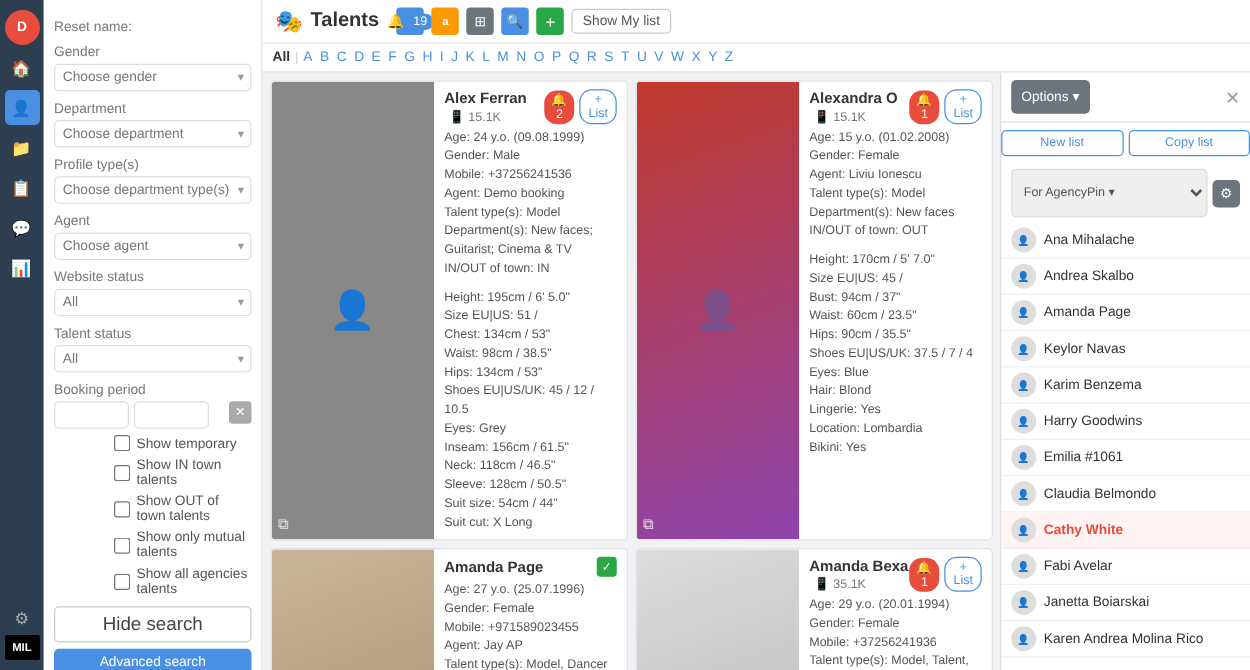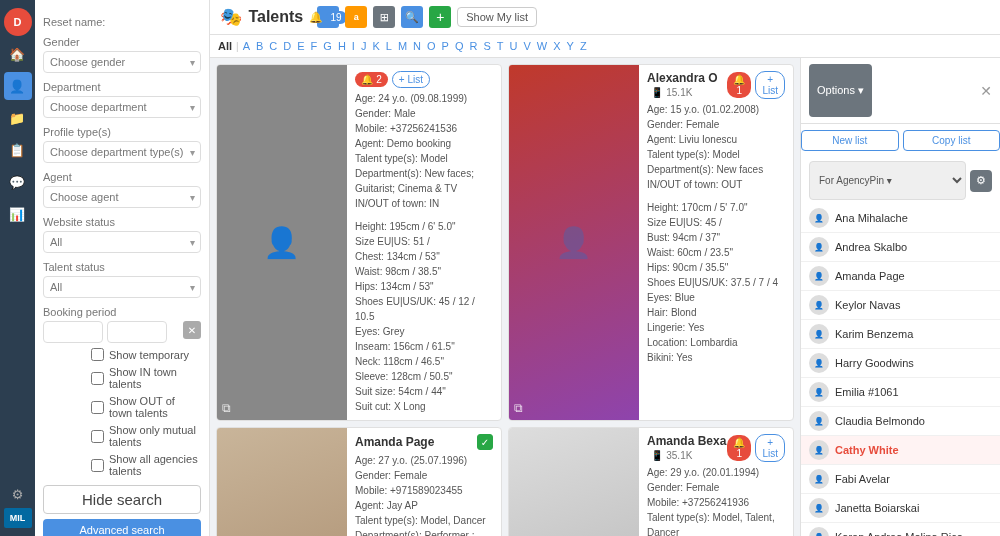--- a/index.html
+++ b/index.html
@@ -21,21 +21,21 @@
     .topbar-icon.plus { background: #28a745; color: #fff; font-size: 14px; }
     .show-my-list { background: #fff; border: 1px solid #ccc; border-radius: 4px; padding: 3px 8px; font-size: 11px; cursor: pointer; color: #555; }
     .badge-num { background: #4a90e2; color: #fff; border-radius: 10px; padding: 1px 5px; font-size: 10px; margin-left: 2px; }
     
     
     .left-nav { width: 35px; min-width: 35px; background: #2c3e50; display: flex; flex-direction: column; align-items: center; padding-top: 8px; gap: 4px; }
     .nav-icon { width: 28px; height: 28px; display: flex; align-items: center; justify-content: center; color: #aaa; font-size: 13px; border-radius: 4px; cursor: pointer; }
     .nav-icon.active { background: #4a90e2; color: #fff; }
     .nav-avatar { width: 28px; height: 28px; background: #e74c3c; border-radius: 50%; display: flex; align-items: center; justify-content: center; color: #fff; font-size: 11px; font-weight: bold; cursor: pointer; }
     .nav-bottom { margin-top: auto; padding-bottom: 8px; }
-    .nav-mil { width: 28px; height: 20px; background: #0369a1; display: flex; align-items: center; justify-content: center; color: #fff; font-size: 9px; font-weight: bold; border-radius: 2px; }
+    .nav-mil { width: 28px; height: 20px; background: #000000; display: flex; align-items: center; justify-content: center; color: #fff; font-size: 9px; font-weight: bold; border-radius: 2px; }
     
     
     .filter-sidebar { flex: 1; padding: 8px; overflow-y: auto; }
     .filter-label { font-size: 11px; color: #777; margin-bottom: 3px; margin-top: 8px; }
     .filter-input { width: 100%; border: 1px solid #ddd; border-radius: 4px; padding: 4px 6px; font-size: 11px; color: #555; }
     .filter-select { width: 100%; border: 1px solid #ddd; border-radius: 4px; padding: 4px 6px; font-size: 11px; color: #777; background: #fff; appearance: none; cursor: pointer; }
     .filter-select-wrap { position: relative; }
     .filter-select-wrap::after { content: "▾"; position: absolute; right: 6px; top: 50%; transform: translateY(-50%); color: #999; font-size: 10px; pointer-events: none; }
     .checkbox-row { display: flex; align-items: center; gap: 5px; margin-top: 5px; font-size: 11px; color: #555; margin-left: 48px; }
     .checkbox-row input[type=checkbox] { margin: 0; }
@@ -67,21 +67,21 @@
     .btn-alert { background: #e74c3c; color: #fff; border: none; border-radius: 10px; padding: 2px 6px; font-size: 10px; cursor: pointer; display: flex; align-items: center; gap: 3px; }
     .btn-list { background: #fff; color: #4a90e2; border: 1px solid #4a90e2; border-radius: 10px; padding: 2px 6px; font-size: 10px; cursor: pointer; }
     .btn-check { background: #fff; border: 1px solid #ccc; border-radius: 3px; width: 16px; height: 16px; display: flex; align-items: center; justify-content: center; cursor: pointer; font-size: 10px; }
     .btn-check.checked { background: #28a745; border-color: #28a745; color: #fff; }
     .talent-detail { display: flex; gap: 8px; font-size: 10px; color: #555; line-height: 1.5; flex-direction: column; }
     .detail-col { flex: 1; }
     
     
     .right-panel { width: 200px; min-width: 200px; background: #fff; border-left: 1px solid #e0e0e0; display: flex; flex-direction: column; }
     .right-panel-header { padding: 6px 8px; border-bottom: 1px solid #e0e0e0; display: flex; justify-content: space-between; align-items: center; }
-    .options-btn { background: #6c757d; color: #fff; border: none; border-radius: 4px; padding: 20px 8px; font-size: 11px; cursor: pointer; }
+    .options-btn { background: #6c757d; color: #fff; border: none; border-radius: 4px; padding: 7px 8px; font-size: 11px; cursor: pointer; }
     .close-x { cursor: pointer; font-size: 14px; color: #999; }
     .list-actions { display: flex; gap: 4px; padding: 6px 0; }
     .new-list-btn { flex: 1; background: #fff; border: 1px solid #4a90e2; color: #4a90e2; border-radius: 4px; padding: 4px; font-size: 10px; cursor: pointer; }
     .copy-list-btn { flex: 1; background: #fff; border: 1px solid #4a90e2; color: #4a90e2; border-radius: 4px; padding: 4px; font-size: 10px; cursor: pointer; }
     .agency-select-row { padding: 4px 8px; display: flex; gap: 4px; align-items: center; }
     .agency-select { flex: 1; border: 1px solid #ddd; border-radius: 4px; padding: 12px 5px; font-size: 10px; color: #555; }
     .gear-icon-btn { width: 22px; height: 22px; background: #6c757d; border: none; border-radius: 4px; color: #fff; cursor: pointer; display: flex; align-items: center; justify-content: center; font-size: 11px; }
     .talent-list { flex: 1; overflow-y: auto; }
     .talent-list-item { display: flex; align-items: center; gap: 6px; padding: 4px 8px; border-bottom: 1px solid #f0f0f0; cursor: pointer; }
     .talent-list-avatar { width: 20px; height: 20px; background: #ddd; border-radius: 50%; display: flex; align-items: center; justify-content: center; font-size: 8px; color: #666; overflow: hidden; }
@@ -247,20 +247,24 @@
       <div class="talent-area">
         <div class="talent-grid">
 
           <div class="talent-card">
             <div class="talent-photo" style="background: linear-gradient(135deg, #555 0%, #333 100%);">
               <div style="width:100%;height:100%;background:#888;display:flex;align-items:center;justify-content:center;color:#ccc;font-size:30px;">👤</div>
               <div class="photo-icon">⧉</div>
             </div>
             <div class="talent-info">
               <div class="talent-header">
+                <div>
+                  <span class="talent-name">Alex Ferran</span>
+                  <span class="talent-reach">📱 15.1K</span>
+                </div>
                 <div class="talent-actions">
                   <button class="btn-alert">🔔 2</button>
                   <button class="btn-list">+ List</button>
                 </div>
               </div>
               <div class="talent-detail">
                 <div class="detail-col" style="font-size:10px;line-height:1.5;">
                   Age: 24 y.o. (09.08.1999)<br>
                   Gender: Male<br>
                   Mobile: +37256241536<br>

